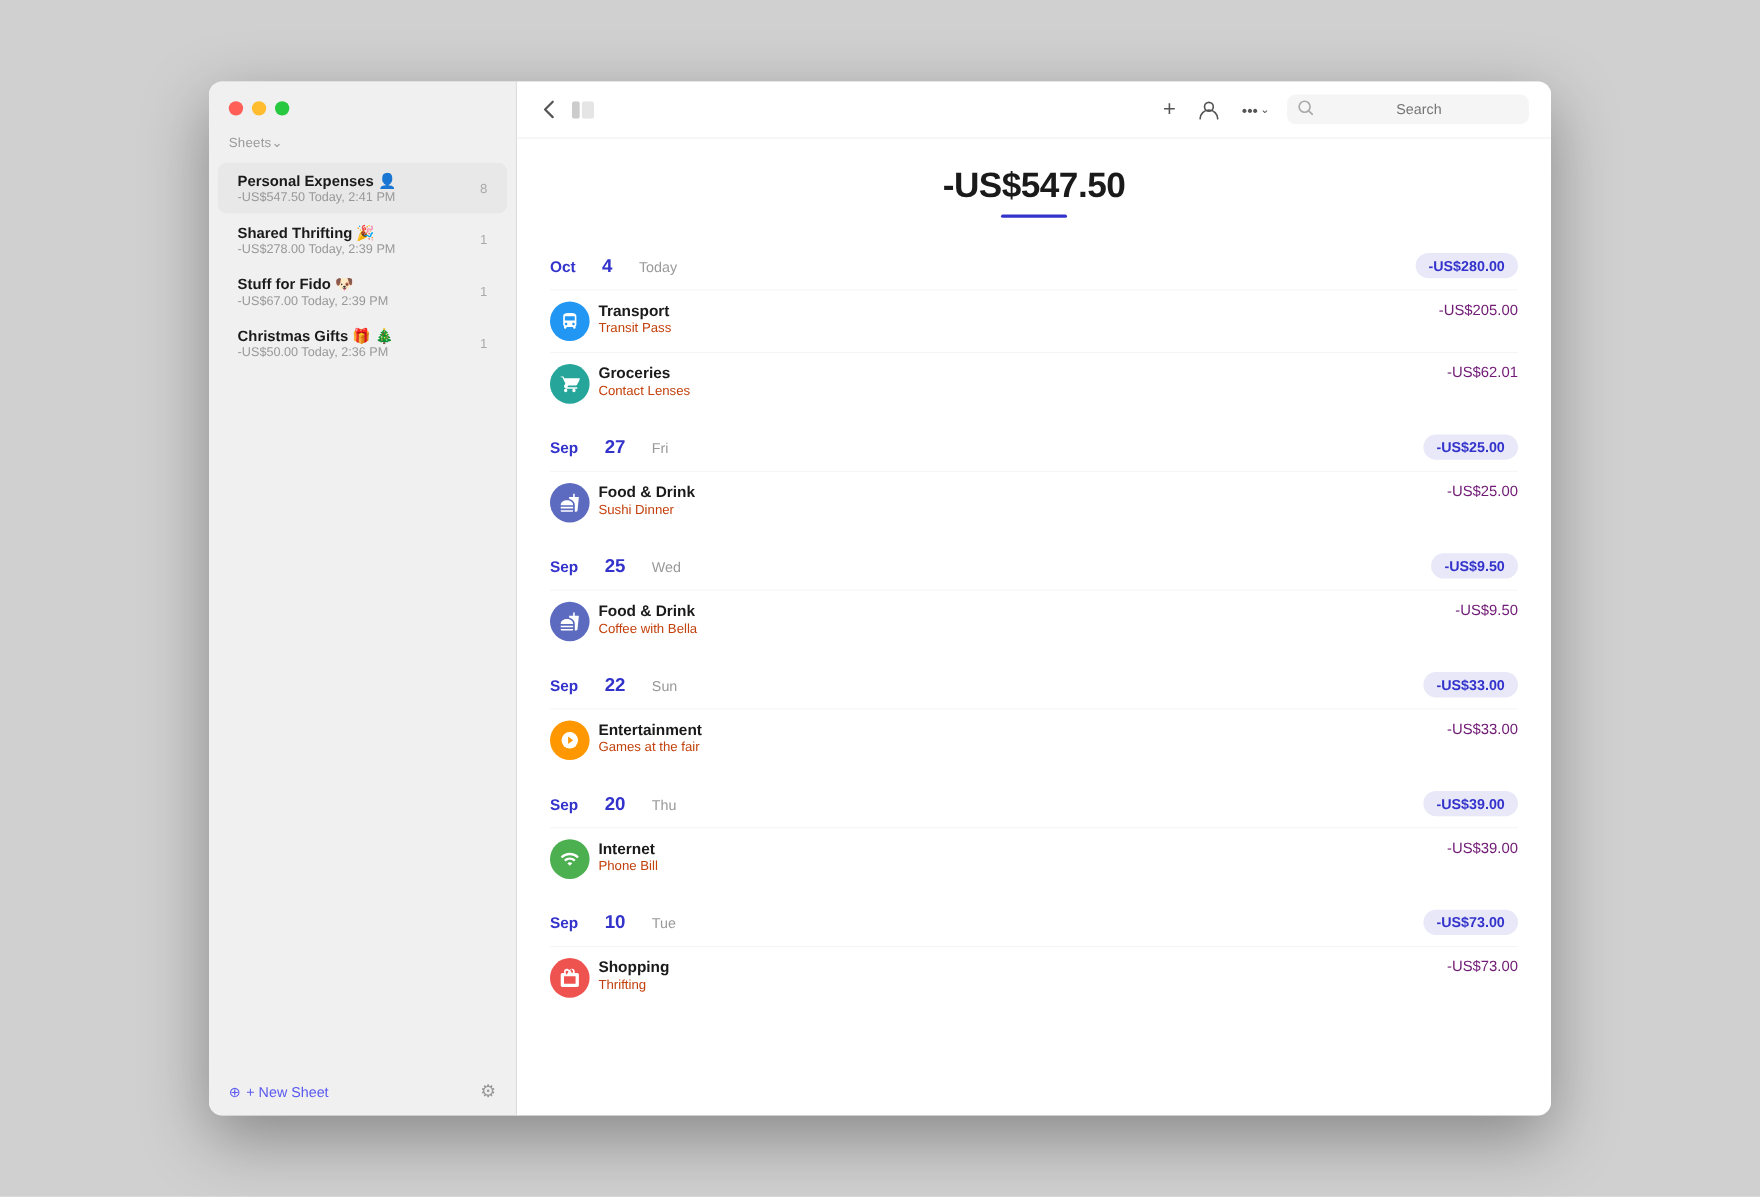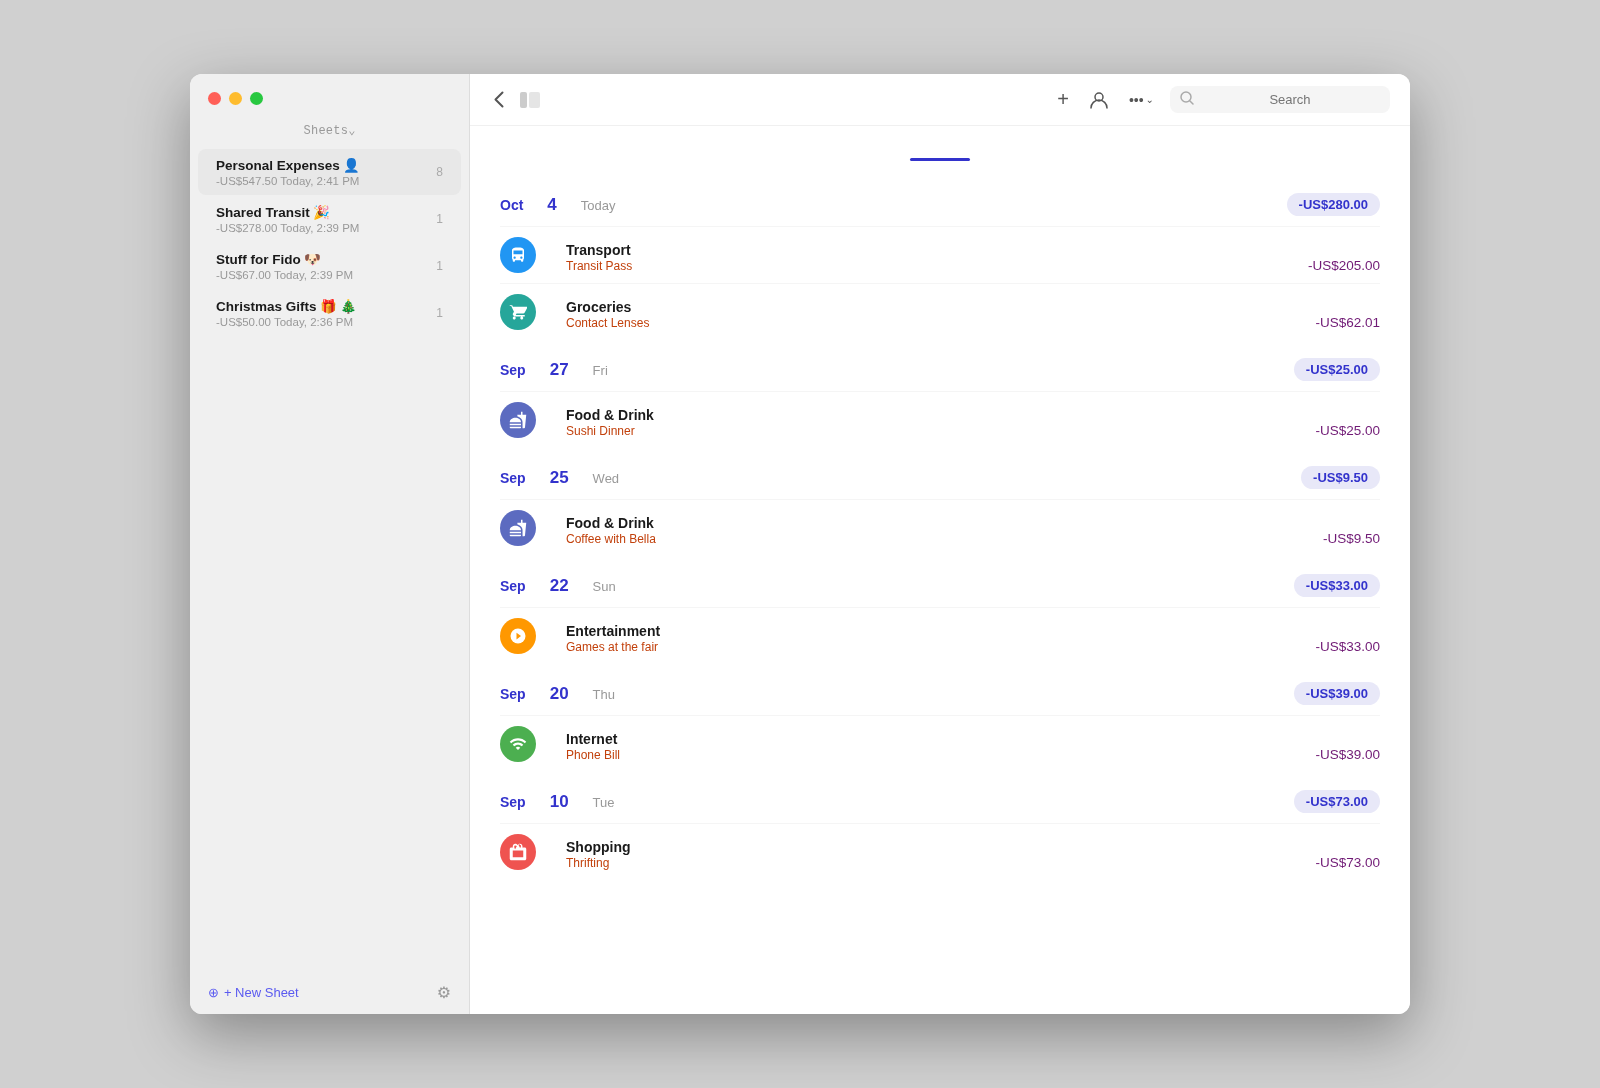--- a/index.html
+++ b/index.html
@@ -45,23 +45,22 @@
       height: 13px;
       border-radius: 50%;
     }
     .traffic-light.red { background: #ff5f57; }
     .traffic-light.yellow { background: #febc2e; }
     .traffic-light.green { background: #28c840; }
 
     .sheets-header {
       display: flex;
       align-items: center;
-      justify-content: center;
+      justify-content: flex-start;
       padding: 8px 18px 6px 18px;
-      font-family: Liberation Mono, monospace;
     }
 
     .sheets-label {
       font-size: 12px;
       color: #999;
       font-weight: 500;
       letter-spacing: 0.02em;
     }
 
     .chevron-icon {
@@ -271,24 +270,24 @@
       background: #e8e8f8;
       color: #3333cc;
       font-size: 13px;
       font-weight: 600;
       padding: 4px 12px;
       border-radius: 16px;
     }
 
     .transaction-row {
       display: flex;
-      align-items: flex-end;
+      align-items: flex-start;
       padding: 10px 0;
       border-top: 1px solid #f5f5f5;
-      gap: 30px;
+      gap: 8px;
     }
 
     .transaction-icon {
       width: 36px;
       height: 36px;
       border-radius: 50%;
       display: flex;
       align-items: center;
       justify-content: center;
       font-size: 16px;
@@ -346,21 +345,21 @@
 
     <div class="sheet-item active">
     <div class="sheet-info">
       <div class="sheet-name">Personal Expenses 👤</div>
       <div class="sheet-meta">-US$547.50  Today, 2:41 PM</div>
     </div>
     <div class="sheet-count">8</div>
   </div>
         <div class="sheet-item">
     <div class="sheet-info">
-      <div class="sheet-name">Shared Transit 🎉</div>
+      <div class="sheet-name">Shared Thrifting 🎉</div>
       <div class="sheet-meta">-US$278.00  Today, 2:39 PM</div>
     </div>
     <div class="sheet-count">1</div>
   </div>
         <div class="sheet-item">
     <div class="sheet-info">
       <div class="sheet-name">Stuff for Fido 🐶</div>
       <div class="sheet-meta">-US$67.00  Today, 2:39 PM</div>
     </div>
     <div class="sheet-count">1</div>
@@ -418,20 +417,21 @@
               <circle cx="6" cy="6" r="5" stroke="#aaa" stroke-width="1.5"></circle>
               <path d="M10 10L13 13" stroke="#aaa" stroke-width="1.5" stroke-linecap="round"></path>
             </svg>
           </span>
           <input type="text" class="search-input" placeholder="Search" style="">
         </div>
       </div>
     </div>
 
     <div class="balance-section">
+      <div class="balance-amount">-US$547.50</div>
       <div class="balance-underline"></div>
     </div>
 
     <div class="transactions" id="transactions-container">
     <div class="date-group">
           <div class="date-header">
     <div class="date-label">
       <span class="date-month">Oct</span>
       <span class="date-day">4</span>
       <span class="date-weekday">Today</span>

